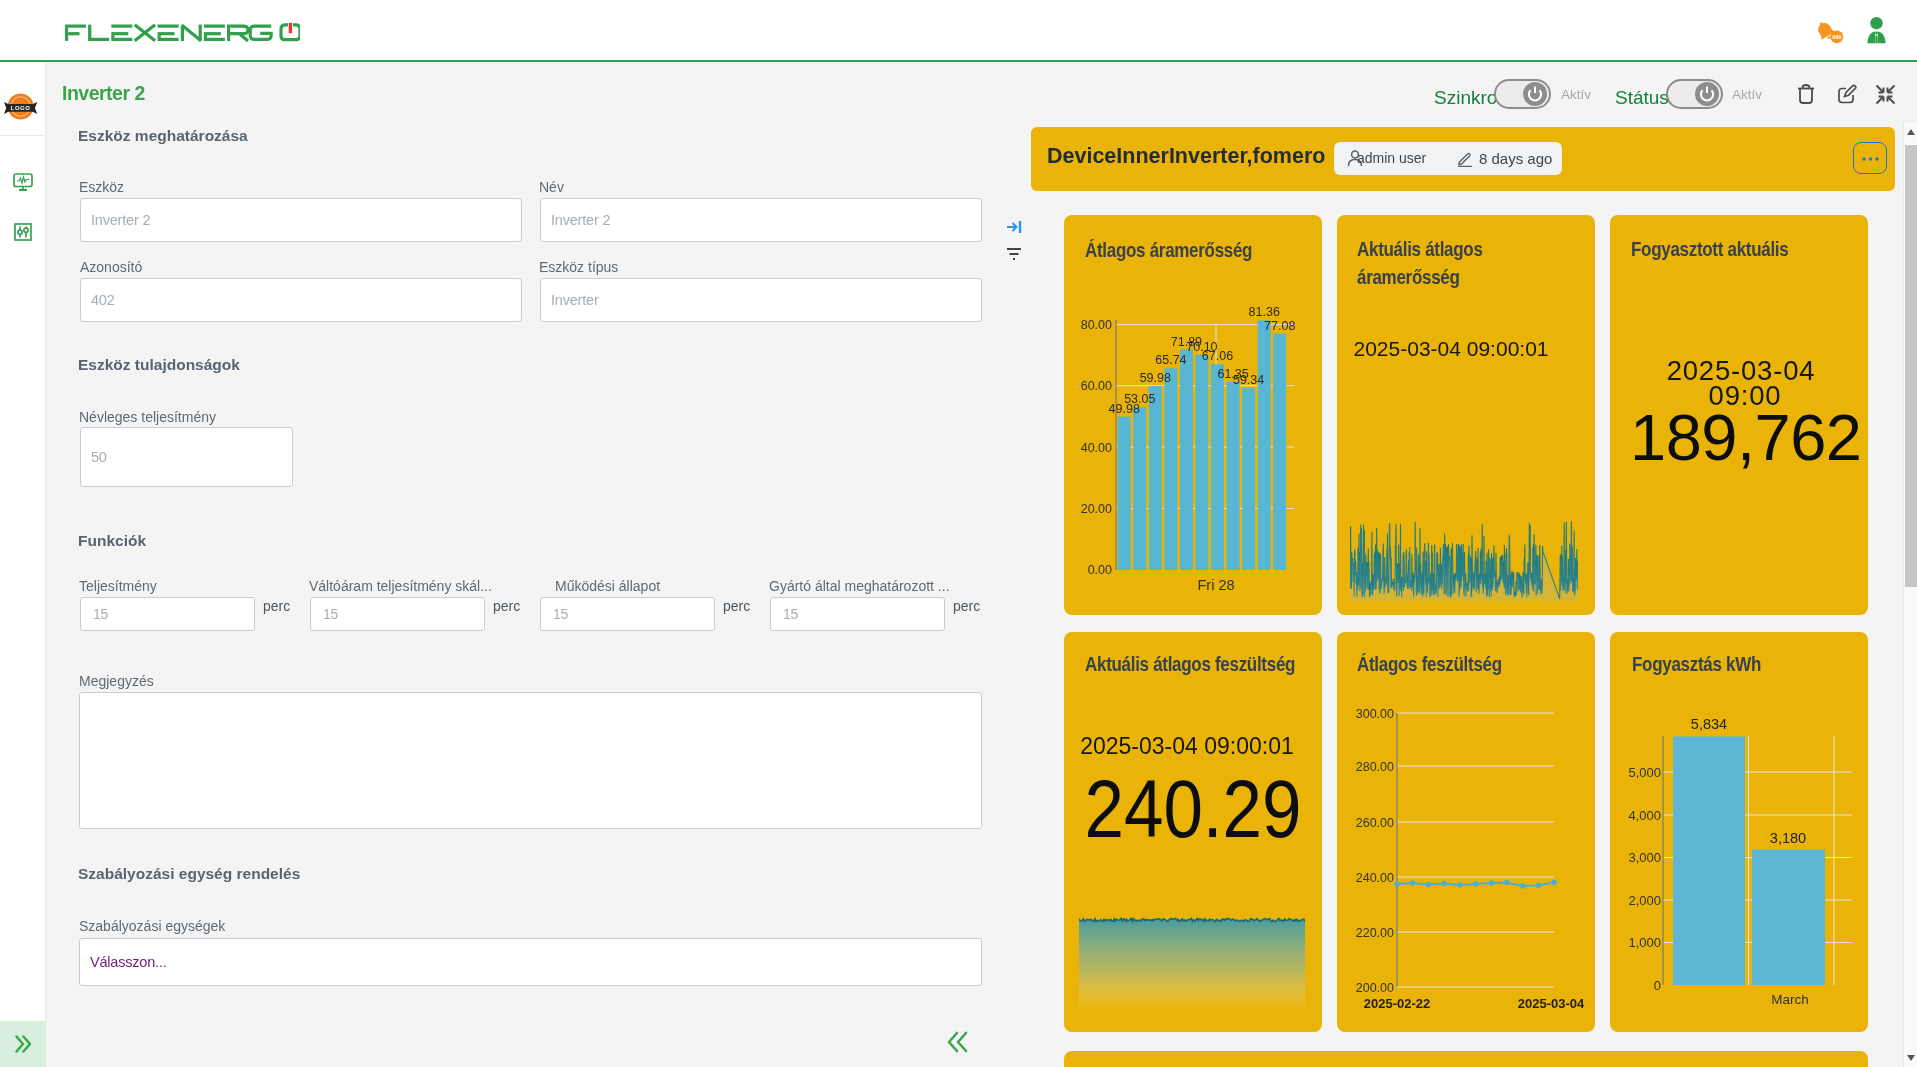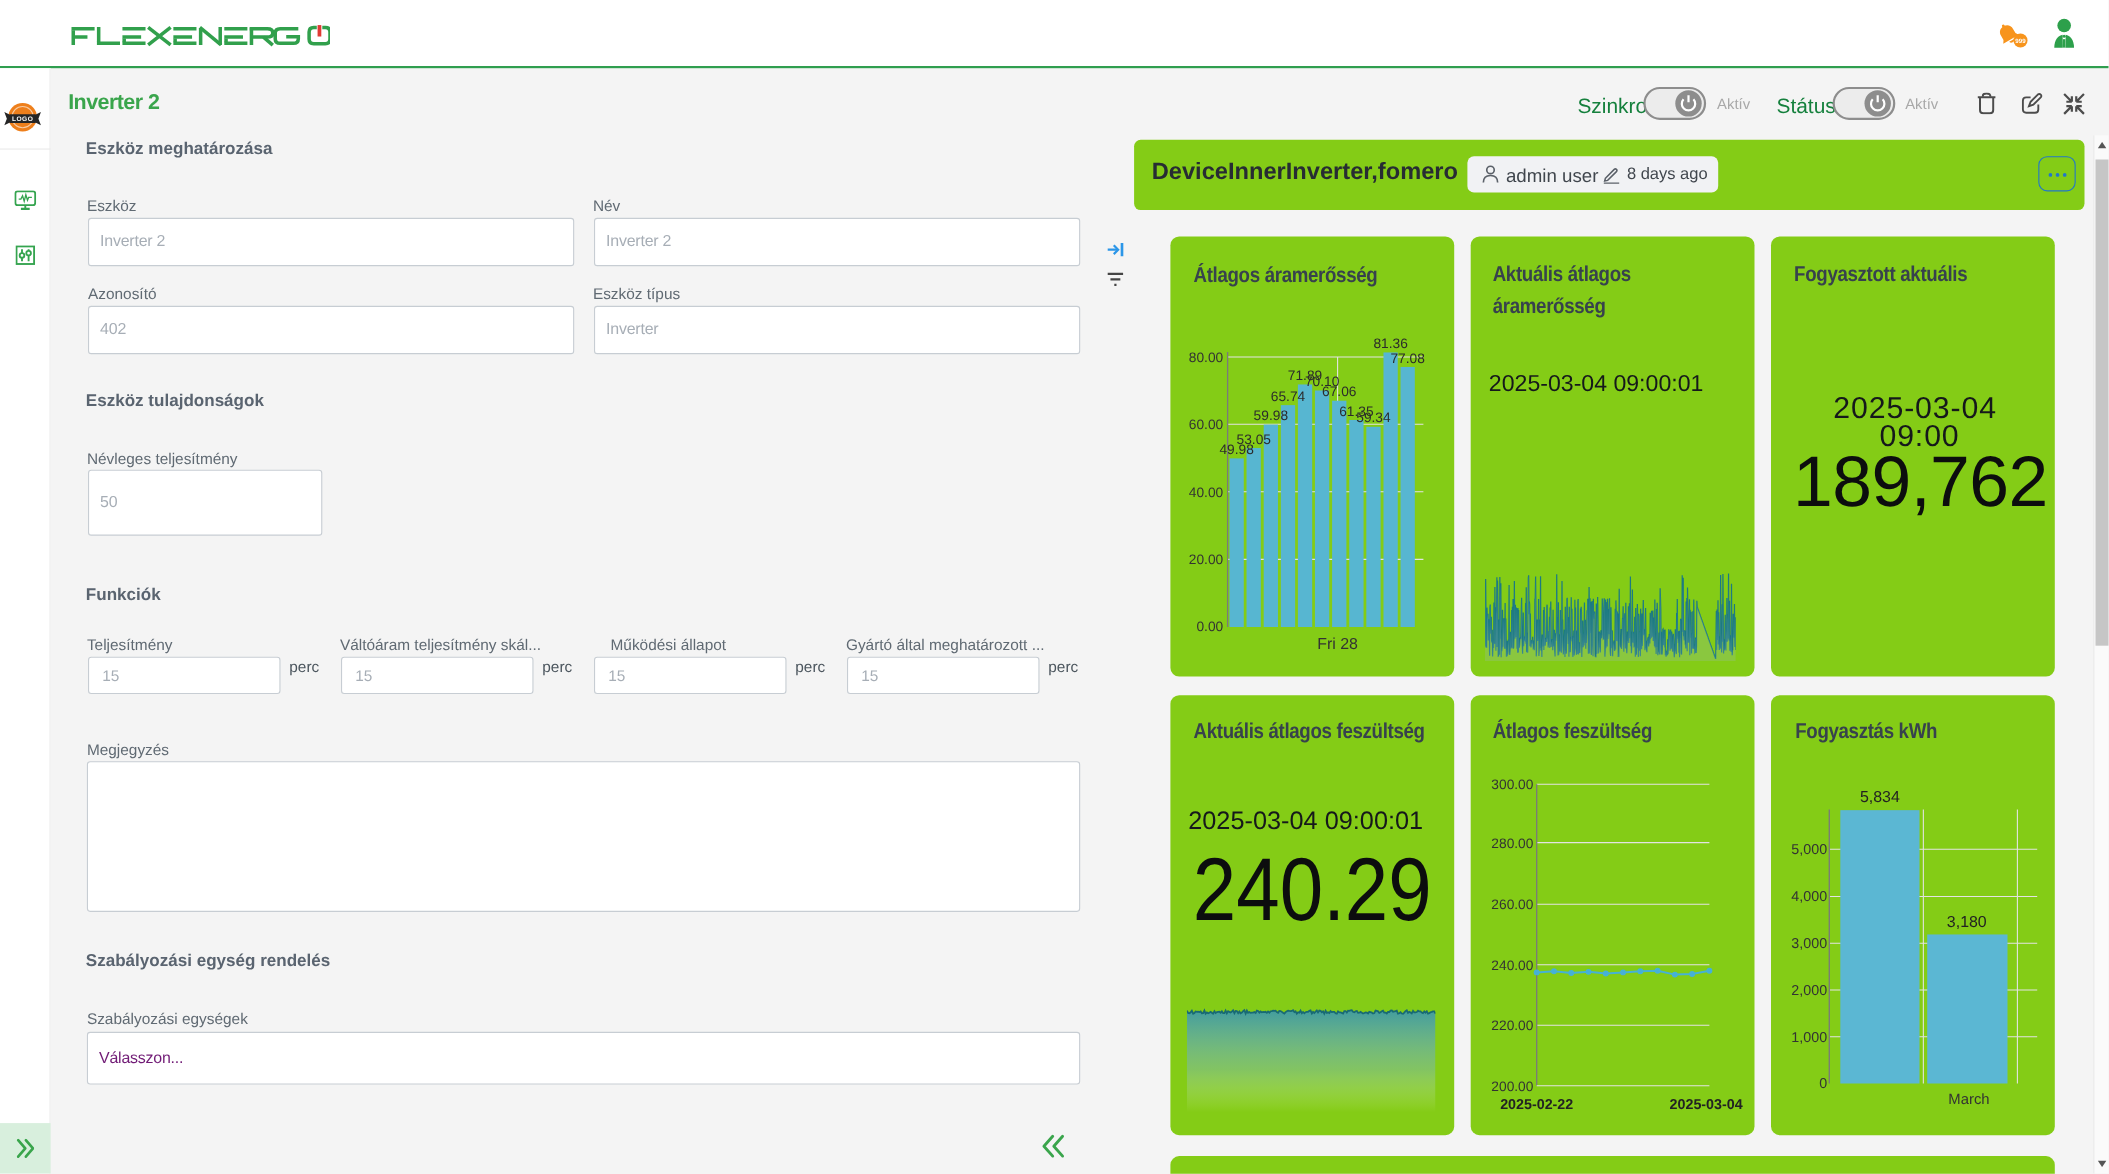--- a/index.html
+++ b/index.html
@@ -8,21 +8,21 @@
   body { font-family:"Liberation Sans", sans-serif; background:#f4f4f4; position:relative; }
   .abs { position:absolute; }
   .hdr { position:absolute; left:0; top:0; width:1917px; height:62px; background:#fff; border-bottom:2px solid #2f9e4f; }
   .sidebar { position:absolute; left:0; top:62px; width:46px; height:1005px; background:#fff; border-right:1px solid #ebebeb; }
   .sb-sep { position:absolute; left:0; top:73px; width:46px; height:1px; background:#e9e9e9; }
   .sb-expand { position:absolute; left:0; top:959px; width:46px; height:46px; background:#d8efdd; color:#2f9e4f; font-size:24px; line-height:44px; text-align:center; font-weight:700; }
   .lab { position:absolute; color:#606a73; font-size:14px; white-space:nowrap; }
   .inp { position:absolute; background:#fff; border:1px solid #c7cdd3; border-radius:3px; color:#a7aeb6; font-size:14.5px; letter-spacing:-0.2px; line-height:42px; padding-left:10px; white-space:nowrap; }
   .sect { position:absolute; color:#5a6470; font-size:15.5px; font-weight:700; white-space:nowrap; }
   .perc { position:absolute; color:#4c565e; font-size:14px;text-align:center; }
-  .card { position:absolute; background:#84cc16; border-radius:8px; overflow:hidden; }
+  .card { position:absolute; background:#eab308; border-radius:8px; overflow:hidden; }
   .ctitle { position:absolute; font-size:17px; font-weight:700; color:#37424d; line-height:25px; letter-spacing:-0.3px; transform:scaleY(1.15); transform-origin:left top; }
   .cdate { position:absolute; font-size:20px; color:#15181b; text-align:center; white-space:nowrap; }
   .bignum { position:absolute; color:#0c0d0e; white-space:nowrap; letter-spacing:-1px; }
   .tgl { position:absolute; width:57px; height:30px; border:2px solid #8d8d8d; border-radius:15px; background:#ececec; }
   .tgl .knob { position:absolute; right:2px; top:1px; width:24px; height:24px; border-radius:50%; background:#8d8d8d; }
   .tlab { position:absolute; font-size:19px; color:#15803d; white-space:nowrap; }
   .tlab2 { position:absolute; font-size:13.5px; color:#a8a8a8; white-space:nowrap; }
 </style>
 </head>
 <body>
@@ -235,21 +235,21 @@
 
 <div class="card" style="left:1031px;top:127px;width:864px;height:64px;border-radius:6px;">
   <div class="abs" style="left:16px;top:17px;font-size:21.5px;font-weight:700;color:#272c33;letter-spacing:0;">DeviceInnerInverter,fomero</div>
   <div class="abs" style="left:303px;top:15px;width:228px;height:33px;background:#f1f2f4;border-radius:6px;">
     <svg class="abs" style="left:13px;top:8px" width="16" height="17" viewBox="0 0 16 17">
         <g stroke="#5b6169" stroke-width="1.5" fill="none">
           <circle cx="8" cy="4.5" r="3.4"></circle>
           <path d="M1.5 16 C1.5 11.5 4 9.5 8 9.5 C12 9.5 14.5 11.5 14.5 16"></path>
         </g>
       </svg>
-    <span class="abs" style="left:35px;top:8px;font-size:17px;color:#40464d;text-align:center;">admin user</span>
+    <span class="abs" style="left:23px;top:8px;font-size:14px;color:#40464d;text-align:center;">admin user</span>
     <svg class="abs" style="left:123px;top:9px" width="16" height="16" viewBox="0 0 16 16">
         <g stroke="#5b6169" stroke-width="1.4" fill="none">
           <path d="M2.5 11 L10.5 3 Q11.5 2 12.5 3 Q13.5 4 12.5 5 L4.5 13 L1.8 13.6 Z"></path>
           <path d="M1 15.5 H15"></path>
         </g>
       </svg>
     <span class="abs" style="left:145px;top:8px;font-size:15px;color:#40464d;">8 days ago</span>
   </div>
   <div class="abs" style="left:822px;top:15px;width:34px;height:32px;border:1px solid #2277c9;border-radius:8px;">
     <svg style="position:absolute;left:8px;top:14px" width="17" height="4" viewBox="0 0 17 4">

